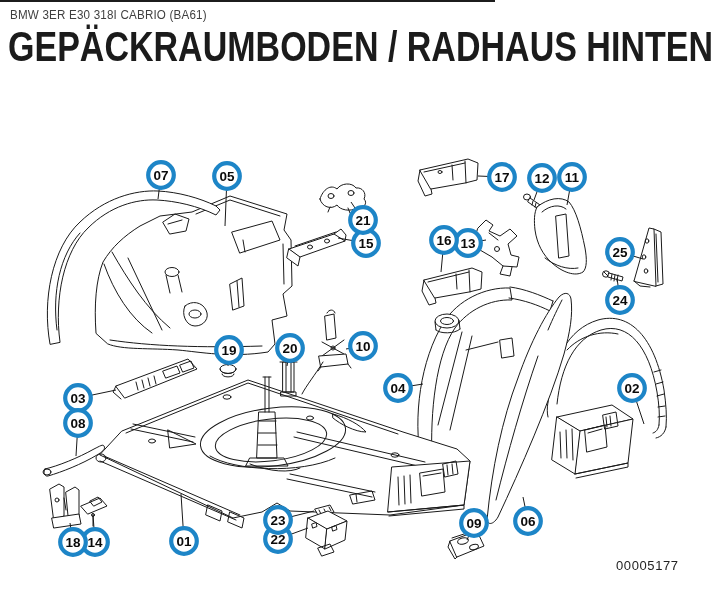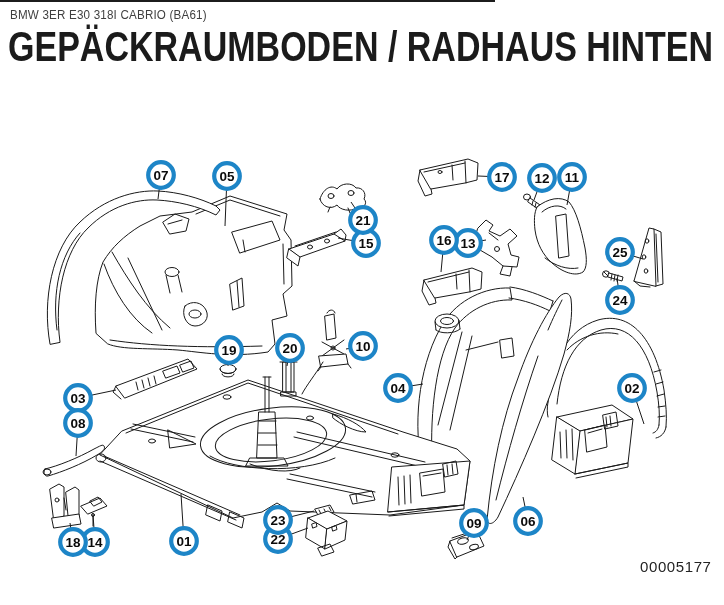--- a/index.html
+++ b/index.html
@@ -10,21 +10,21 @@
   .top-edge{position:absolute;left:0;top:0;width:495px;height:2px;background:#1c1c1c;}
   .model-line{
     position:absolute;left:10px;top:8px;font-size:12.5px;color:#3f3f3f;
     transform:scaleX(.93);transform-origin:left top;white-space:nowrap;letter-spacing:.2px;
   }
   .page-title{
     position:absolute;left:8px;top:25px;font-size:42px;font-weight:bold;color:#1b1b1b;
     transform:scaleX(.81);transform-origin:left top;white-space:nowrap;line-height:1.05;
   }
   .drawing-number{
-    position:absolute;left:616px;top:558px;font-size:15px;color:#232323;letter-spacing:.6px;margin-left:24px;
+    position:absolute;left:616px;top:558px;font-size:13px;color:#232323;letter-spacing:.6px;
   }
   svg.diagram{position:absolute;left:0;top:0;}
   svg text{font-family:"Liberation Sans",sans-serif;}
 </style>
 </head>
 <body>
 
 <div class="top-edge"></div>
 <div class="model-line">BMW 3ER E30 318I CABRIO (BA61)</div>
 <div class="page-title">GEPÄCKRAUMBODEN / RADHAUS HINTEN</div>

